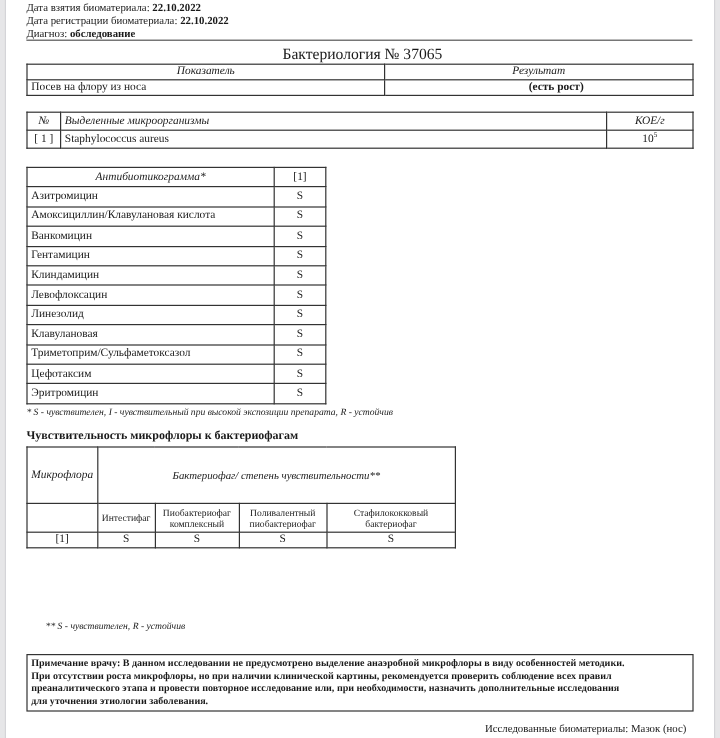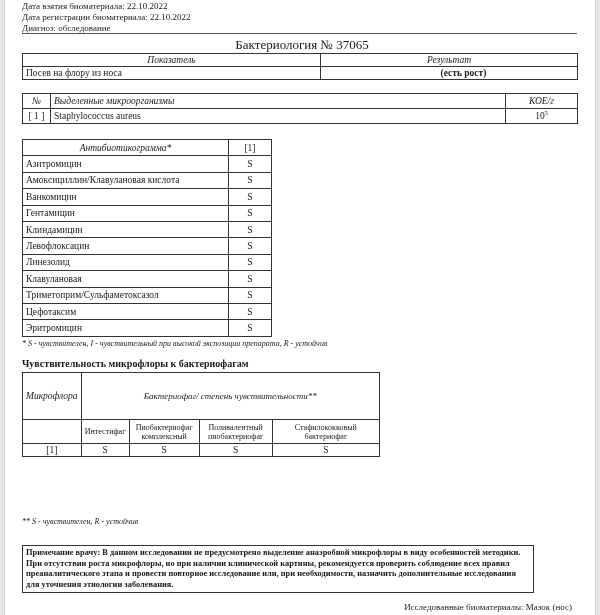--- a/index.html
+++ b/index.html
@@ -3,21 +3,21 @@
 <meta charset="utf-8">
 <style>
   * { box-sizing: border-box; margin: 0; padding: 0; }
   html, body { width: 600px; height: 615px; overflow: hidden; background: #ffffff; }
   body { font-family: "Liberation Serif", "DejaVu Serif", serif; color: #1a1a1a; position: relative; }
   .edge-left { position: absolute; left: 0; top: 0; width: 5px; height: 615px; background: #e6e6e8; border-right: 1px solid #d4d4d8; }
   .edge-right { position: absolute; right: 0; top: 0; width: 5px; height: 615px; background: #e6e6e8; border-left: 1px solid #d4d4d8; }
   .page { position: absolute; left: 22px; top: 0; width: 560px; }
 
   .meta { font-size: 9px; line-height: 11px; padding-top: 1px; }
-  .meta b { font-weight: normal; }
+  .meta b { font-weight: bold; }
   .hr { position: absolute; left: 0; top: 33px; width: 555px; border-top: 1.5px solid #555; }
 
   .title { position: absolute; top: 37px; left: 0; width: 560px; text-align: center; font-size: 13px; }
 
   table { border-collapse: collapse; position: absolute; }
   td, th { border: 1px solid #333; font-weight: normal; font-size: 9.5px; padding: 0 3px; }
   .it { font-style: italic; }
   .c { text-align: center; }
   .b { font-weight: bold; padding-left: 32px; }
 
@@ -28,23 +28,23 @@
   #t-micro td { height: 15px; }
 
   #t-abx { top: 139px; left: 0; width: 250px; }
   #t-abx td { height: 16.4px; margin-top: 39px; }
   .foot1 { position: absolute; top: 339px; left: 0; font-size: 8px; font-style: italic; }
 
   .section { position: absolute; top: 358px; left: 0; font-size: 10px; font-weight: bold; }
 
   #t-phage { top: 372px; left: 0; width: 358px; }
   #t-phage td { font-size: 8px; line-height: 9px; }
-  .foot2 { position: absolute; top: 517px; left: 0; font-size: 8px; font-style: italic; }
+  .foot2 { position: absolute; top: 517px; left: 16px; font-size: 8px; font-style: italic; }
 
-  .note { position: absolute; top: 545px; left: 0; width: 512px; border: 1.5px solid #333; font-size: 8.4px; font-weight: bold; line-height: 10.5px; padding: 2px 3px; }
+  .note { position: absolute; top: 545px; left: 0; width: 556px; border: 1.5px solid #333; font-size: 8.4px; font-weight: bold; line-height: 10.5px; padding: 2px 3px; }
   .biom { position: absolute; top: 602px; right: 10px; font-size: 9px; }
   sup { font-size: 6px; vertical-align: super; line-height: 0; }
 </style>
 </head>
 <body>
 
 <div class="edge-left"></div>
 <div class="edge-right"></div>
 
 <div class="page">

